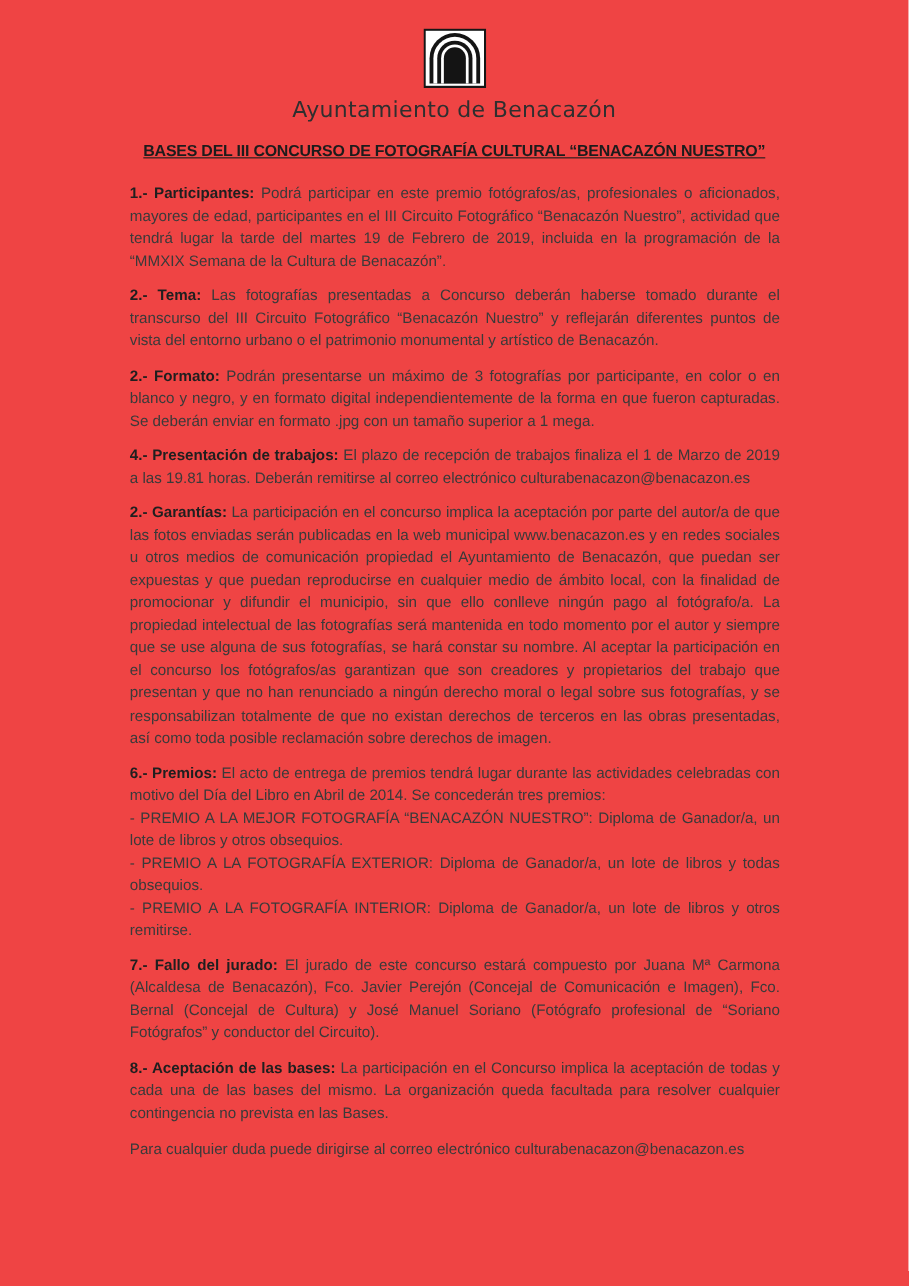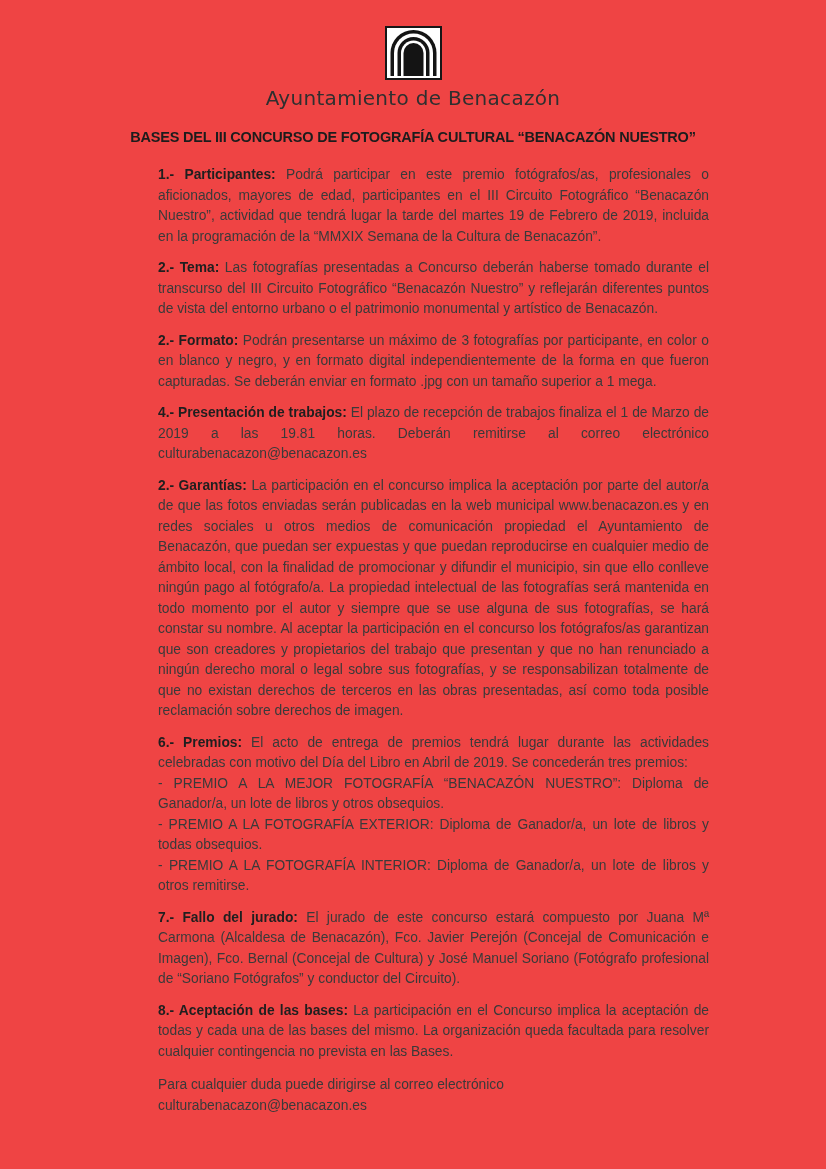--- a/index.html
+++ b/index.html
@@ -33,24 +33,24 @@
     color: #2f2f2f;
     margin-top: 2px;
   }
   .doc-title {
     text-align: center;
     font-size: 14.5px;
     font-weight: 700;
     letter-spacing: -0.2px;
     color: #1c1c1c;
     margin: 19px 58px 0 58px;
+    text-decoration: underline;
   }
   .content {
     padding: 20px 117px 0 118px;
-    margin-left: 40px;
   }
   .para {
     font-size: 13.8px;
     line-height: 20.5px;
     text-align: justify;
     color: #3a3a3a;
     margin: 0 0 11px 0;
   }
   .para strong {
     color: #1f1f1f;
@@ -110,21 +110,21 @@
       <span>El plazo de recepción de trabajos finaliza el 1 de Marzo de 2019 a las 19.81 horas. Deberán remitirse al correo electrónico culturabenacazon@benacazon.es</span>
     </p>
 
     <p class="para">
       <strong>2.- Garantías:</strong>
       <span>La participación en el concurso implica la aceptación por parte del autor/a de que las fotos enviadas serán publicadas en la web municipal www.benacazon.es y en redes sociales u otros medios de comunicación propiedad el Ayuntamiento de Benacazón, que puedan ser expuestas y que puedan reproducirse en cualquier medio de ámbito local, con la finalidad de promocionar y difundir el municipio, sin que ello conlleve ningún pago al fotógrafo/a. La propiedad intelectual de las fotografías será mantenida en todo momento por el autor y siempre que se use alguna de sus fotografías, se hará constar su nombre. Al aceptar la participación en el concurso los fotógrafos/as garantizan que son creadores y propietarios del trabajo que presentan y que no han renunciado a ningún derecho moral o legal sobre sus fotografías, y se responsabilizan totalmente de que no existan derechos de terceros en las obras presentadas, así como toda posible reclamación sobre derechos de imagen.</span>
     </p>
 
     <p class="para">
       <strong>6.- Premios:</strong>
-      <span>El acto de entrega de premios tendrá lugar durante las actividades celebradas con motivo del Día del Libro en Abril de 2019. Se concederán tres premios:</span>
+      <span>El acto de entrega de premios tendrá lugar durante las actividades celebradas con motivo del Día del Libro en Abril de 2014. Se concederán tres premios:</span>
       <span class="prize-line">- PREMIO A LA MEJOR FOTOGRAFÍA “BENACAZÓN NUESTRO”: Diploma de Ganador/a, un lote de libros y otros obsequios.</span>
       <span class="prize-line">- PREMIO A LA FOTOGRAFÍA EXTERIOR: Diploma de Ganador/a, un lote de libros y todas obsequios.</span>
       <span class="prize-line">- PREMIO A LA FOTOGRAFÍA INTERIOR: Diploma de Ganador/a, un lote de libros y otros remitirse.</span>
     </p>
 
     <p class="para">
       <strong>7.- Fallo del jurado:</strong>
       <span>El jurado de este concurso estará compuesto por Juana Mª Carmona (Alcaldesa de Benacazón), Fco. Javier Perejón (Concejal de Comunicación e Imagen), Fco. Bernal (Concejal de Cultura) y José Manuel Soriano (Fotógrafo profesional de “Soriano Fotógrafos” y conductor del Circuito).</span>
     </p>
 

